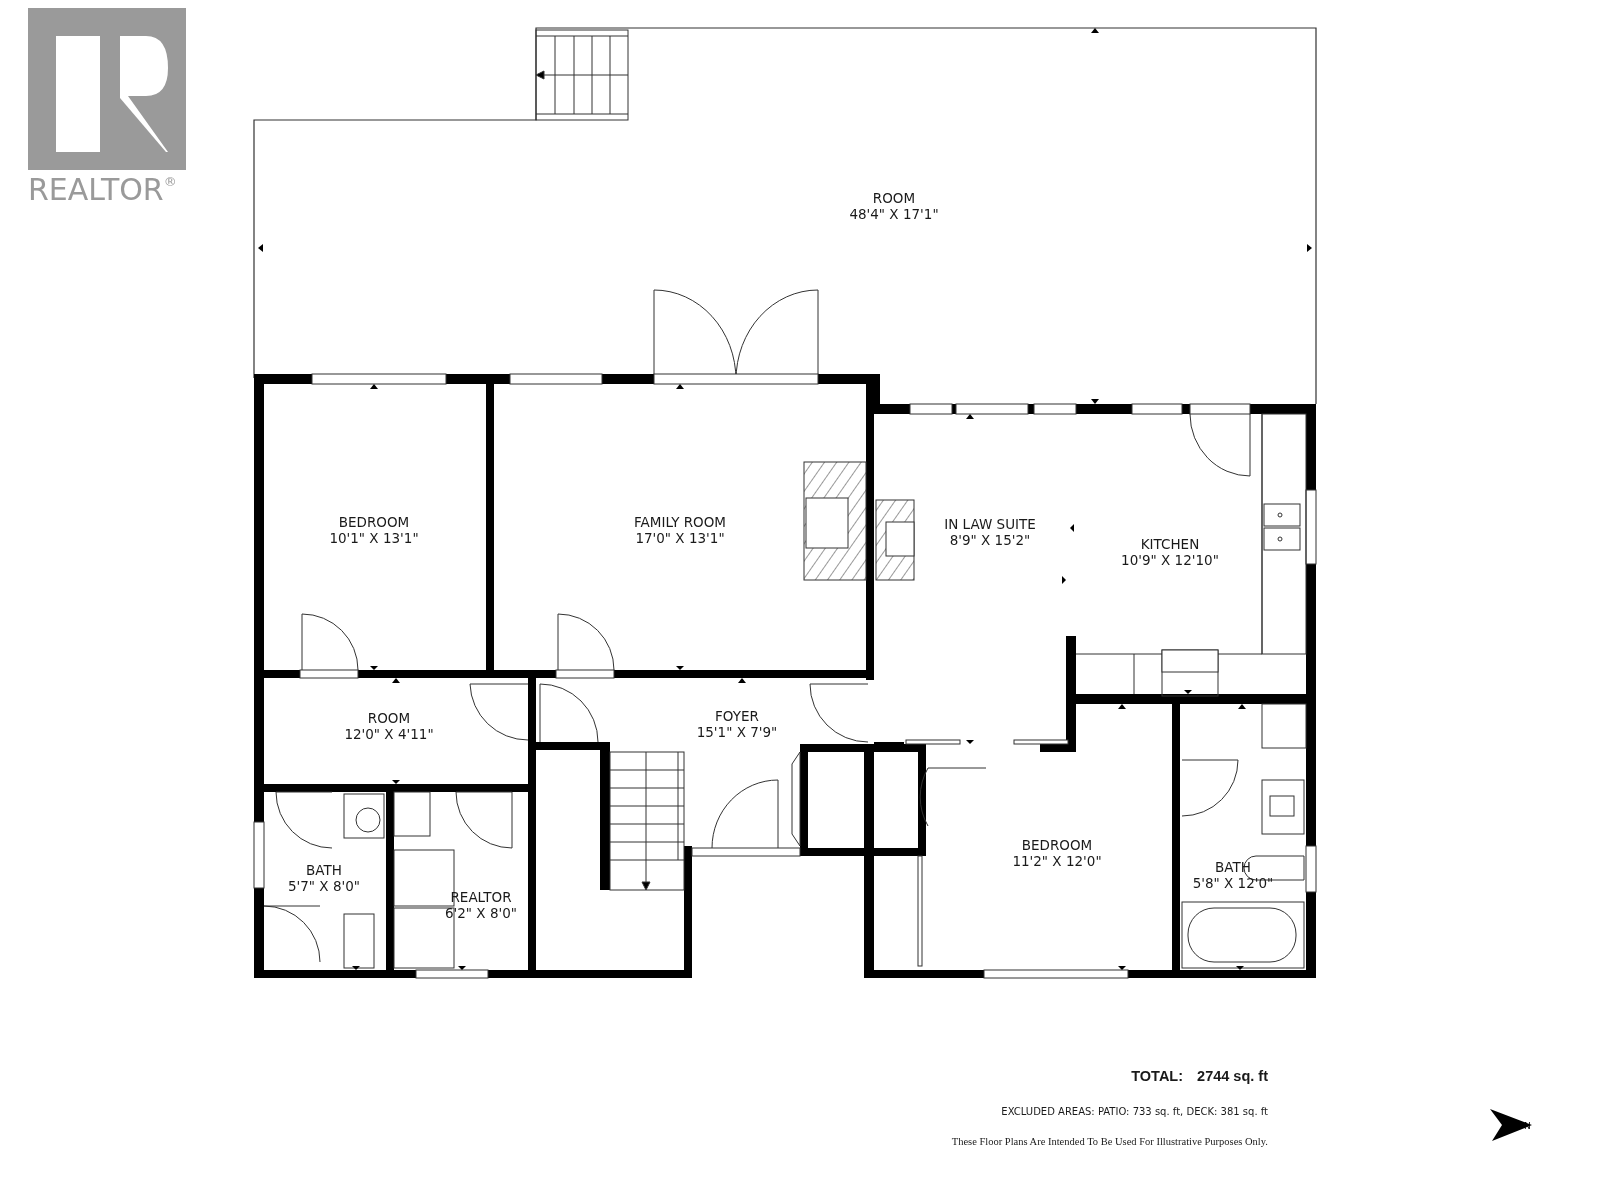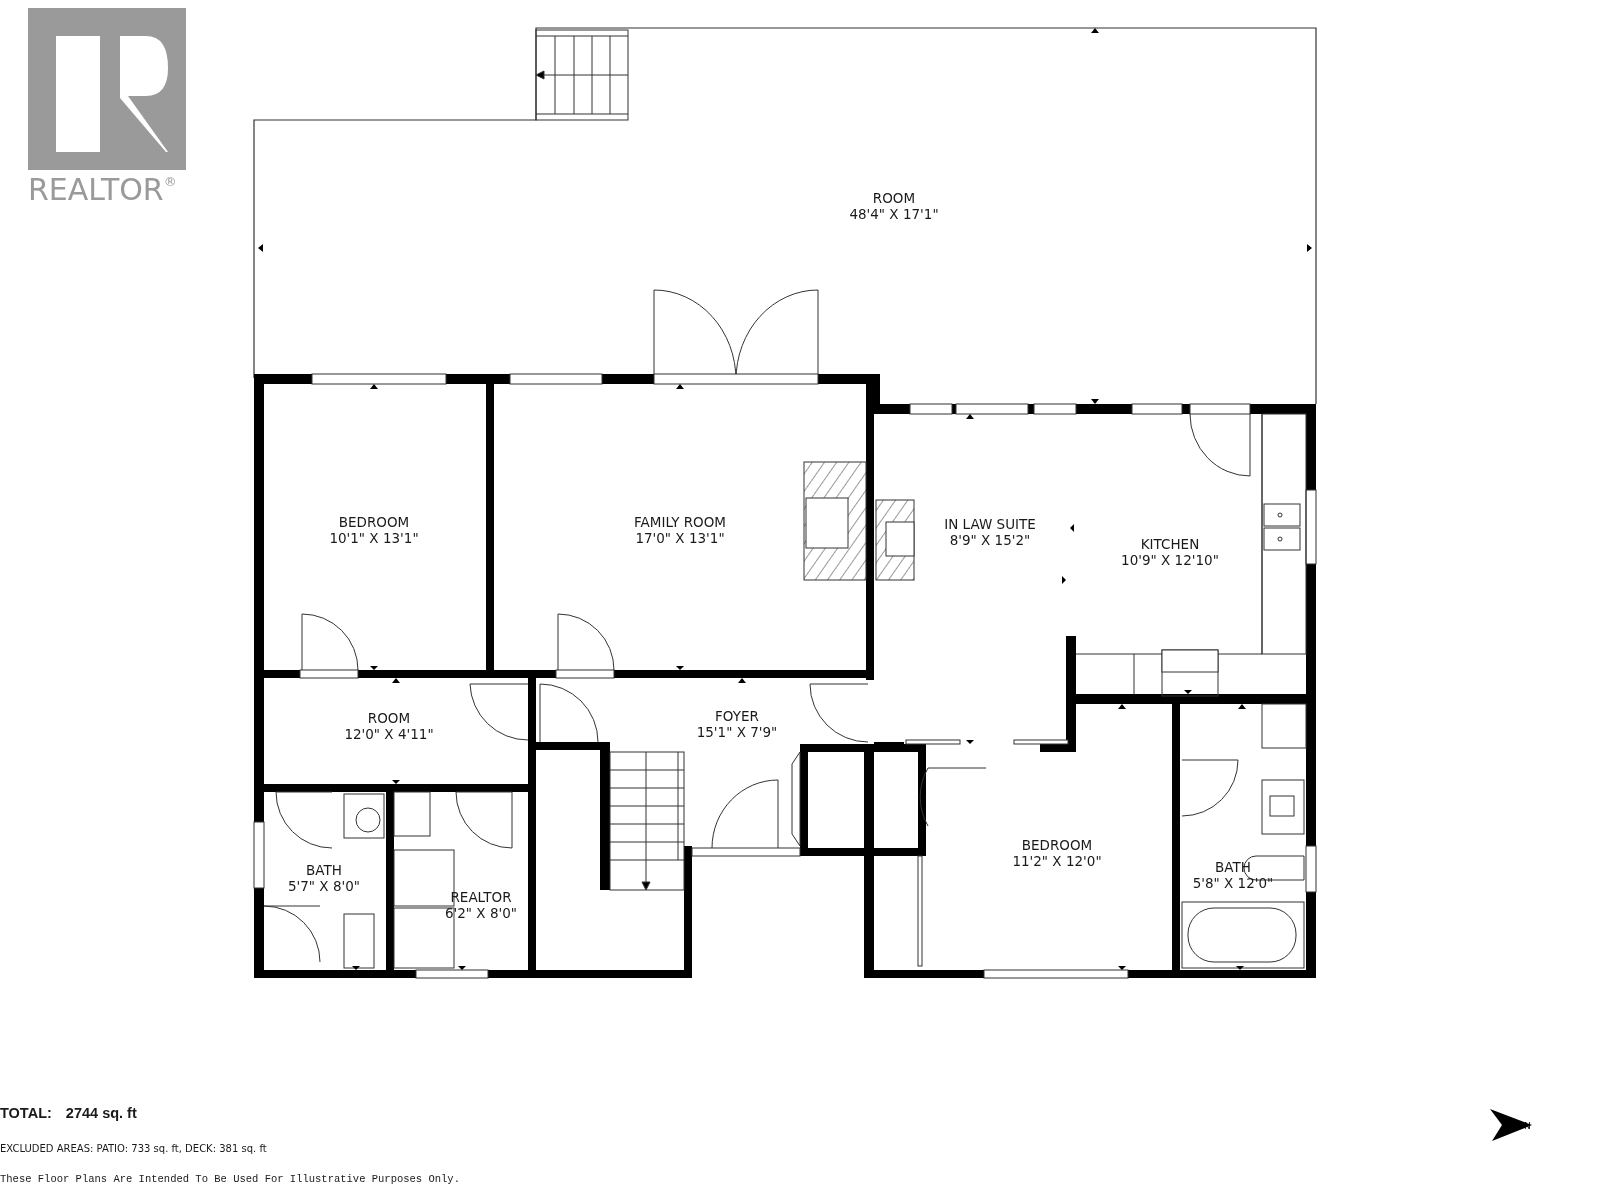--- a/index.html
+++ b/index.html
@@ -7,25 +7,25 @@
          font-family:"DejaVu Sans", sans-serif; color:#1a1a1a; }
   #plan { position:absolute; left:0; top:0; }
   .room-label { position:absolute; text-align:center; font-size:13.5px; line-height:16px;
                 color:#1a1a1a; transform:translateX(-50%); white-space:nowrap; }
   .room-label span { display:block; }
   .logo { position:absolute; left:8px; top:8px; width:160px;margin-left:20px; }
   .logo-box { width:158px; height:162px; background:#9a9a9a; position:relative; }
   .logo-text { font-family:"DejaVu Sans", sans-serif; font-size:30px; color:#9a9a9a;
                letter-spacing:0px; margin-top:2px; }
   .logo-text sup { font-size:13px; vertical-align:top; position:relative; top:2px; }
-  .footer { position:absolute; left:0; width:1268px; text-align:left;margin-top:37px; }
+  .footer { position:absolute; left:0; width:1268px; text-align:right; }
   .total { top:1068px; font-family:"Liberation Sans", sans-serif; font-weight:bold; font-size:14.5px; }
   .total .val { margin-left:10px; }
   .excluded { top:1106px; font-size:10px; }
-  .disclaimer { top:1136px; font-family:Liberation Mono, monospace; font-size:10.5px; }
+  .disclaimer { top:1136px; font-family:Liberation Serif, serif; font-size:10.5px; }
   .north { position:absolute; left:1490px; top:1105px; }
 </style>
 </head>
 <body>
 
 <div class="logo">
   <div class="logo-box">
     <svg width="158" height="162" viewBox="0 0 158 162">
       <rect x="28" y="28" width="44" height="116" fill="#ffffff"></rect>
       <path d="M92 28 L118 28 Q140 28 140 60 Q140 88 118 88 L100 88 L140 144 L92 144 Z" fill="#ffffff"></path>

